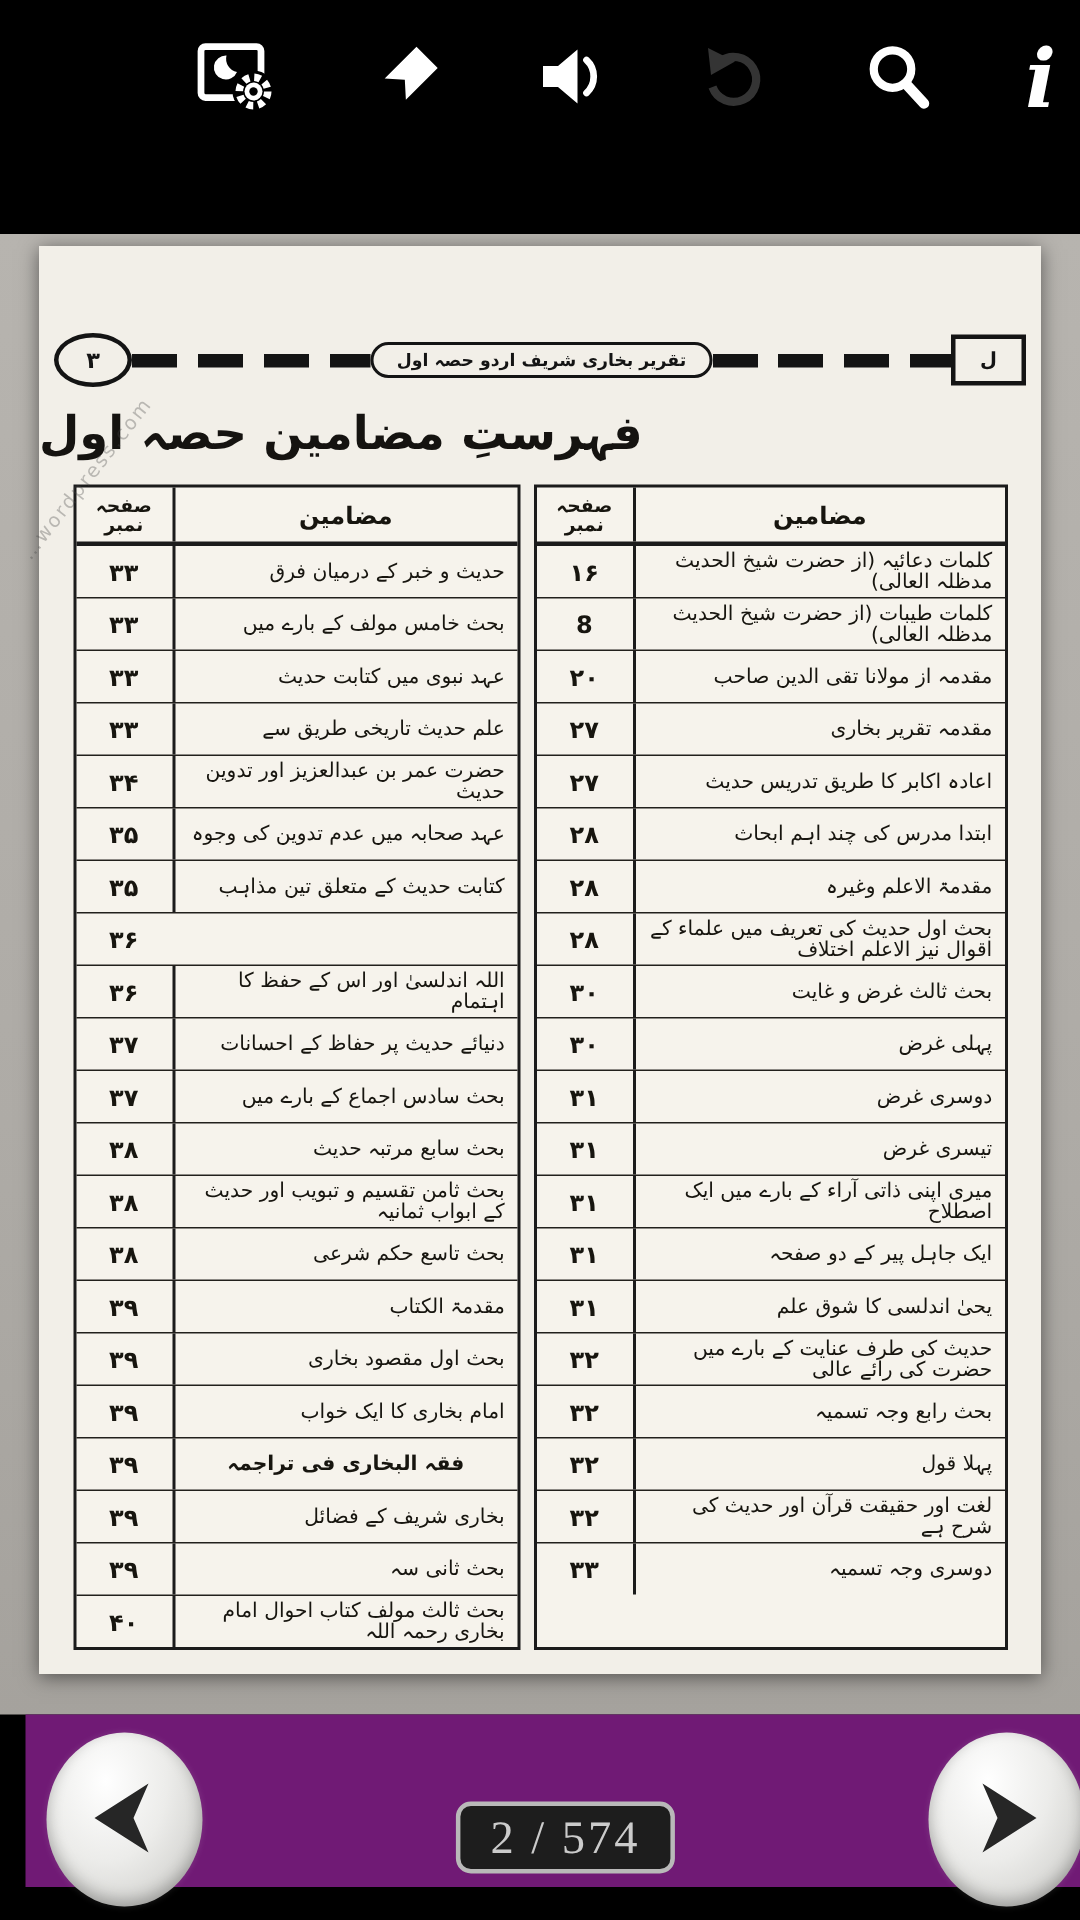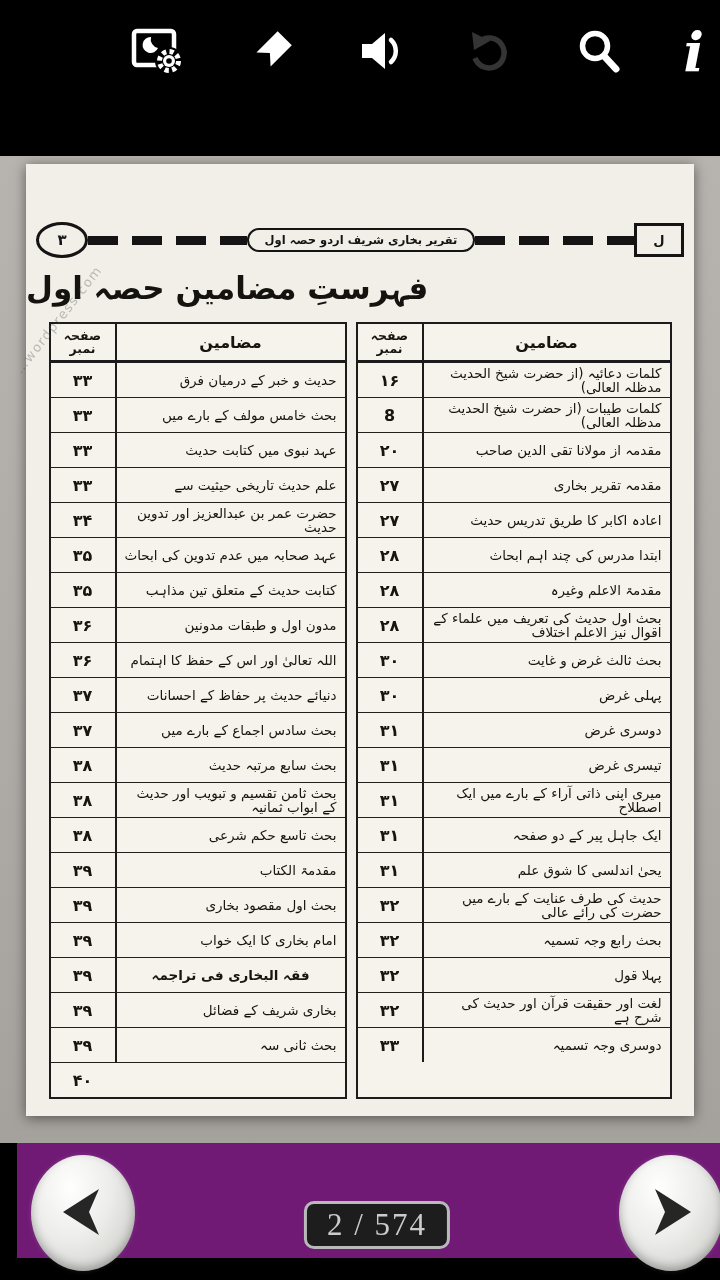--- a/index.html
+++ b/index.html
@@ -162,41 +162,40 @@
             <div class="toc-row">
               <div class="cell cell-num">۳۳</div>
               <div class="cell cell-topic">بحث خامس مولف کے بارے میں</div>
             </div>
             <div class="toc-row">
               <div class="cell cell-num">۳۳</div>
               <div class="cell cell-topic">عہد نبوی میں کتابت حدیث</div>
             </div>
             <div class="toc-row">
               <div class="cell cell-num">۳۳</div>
-              <div class="cell cell-topic">علم حدیث تاریخی حیثیت سے</div>
+              <div class="cell cell-topic">علم حدیث تاریخی طریق سے</div>
             </div>
             <div class="toc-row">
               <div class="cell cell-num">۳۴</div>
               <div class="cell cell-topic">حضرت عمر بن عبدالعزیز اور تدوین حدیث</div>
             </div>
             <div class="toc-row">
               <div class="cell cell-num">۳۵</div>
-              <div class="cell cell-topic">عہد صحابہ میں عدم تدوین کی ابحاث</div>
+              <div class="cell cell-topic">عہد صحابہ میں عدم تدوین کی وجوہ</div>
             </div>
             <div class="toc-row">
               <div class="cell cell-num">۳۵</div>
               <div class="cell cell-topic">کتابت حدیث کے متعلق تین مذاہب</div>
             </div>
             <div class="toc-row">
               <div class="cell cell-num">۳۶</div>
-              <div class="cell cell-topic">مدون اول و طبقات مدونین</div>
             </div>
             <div class="toc-row">
               <div class="cell cell-num">۳۶</div>
-              <div class="cell cell-topic">اللہ تعالیٰ اور اس کے حفظ کا اہتمام</div>
+              <div class="cell cell-topic">اللہ اندلسیٰ اور اس کے حفظ کا اہتمام</div>
             </div>
             <div class="toc-row">
               <div class="cell cell-num">۳۷</div>
               <div class="cell cell-topic">دنیائے حدیث پر حفاظ کے احسانات</div>
             </div>
             <div class="toc-row">
               <div class="cell cell-num">۳۷</div>
               <div class="cell cell-topic">بحث سادس اجماع کے بارے میں</div>
             </div>
             <div class="toc-row">
@@ -230,20 +229,21 @@
             <div class="toc-row">
               <div class="cell cell-num">۳۹</div>
               <div class="cell cell-topic">بخاری شریف کے فضائل</div>
             </div>
             <div class="toc-row">
               <div class="cell cell-num">۳۹</div>
               <div class="cell cell-topic">بحث ثانی سہ</div>
             </div>
             <div class="toc-row">
               <div class="cell cell-num">۴۰</div>
+              <div class="cell cell-topic">بحث ثالث مولف کتاب احوال امام بخاری رحمہ اللہ</div>
             </div>
           </div>
       </div>
 
       <div class="toc-table right">
         <div class="toc-head">
           <div class="cell head-num">صفحہ نمبر</div>
           <div class="cell head-topic">مضامین</div>
         </div>
         <div>

